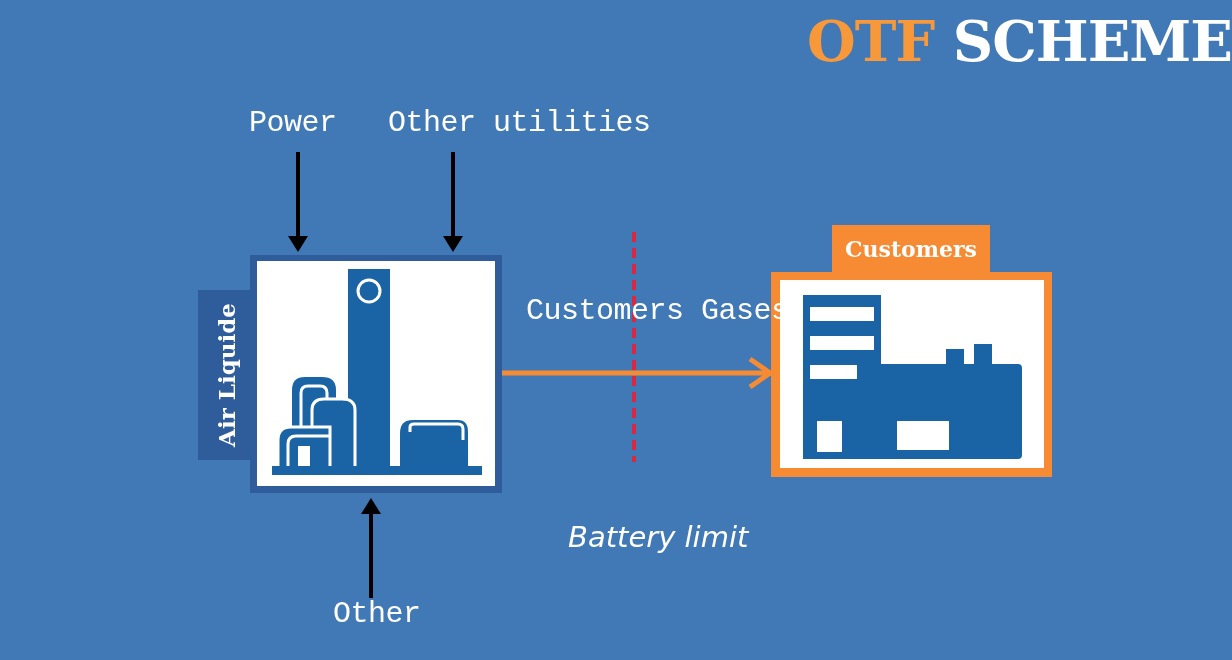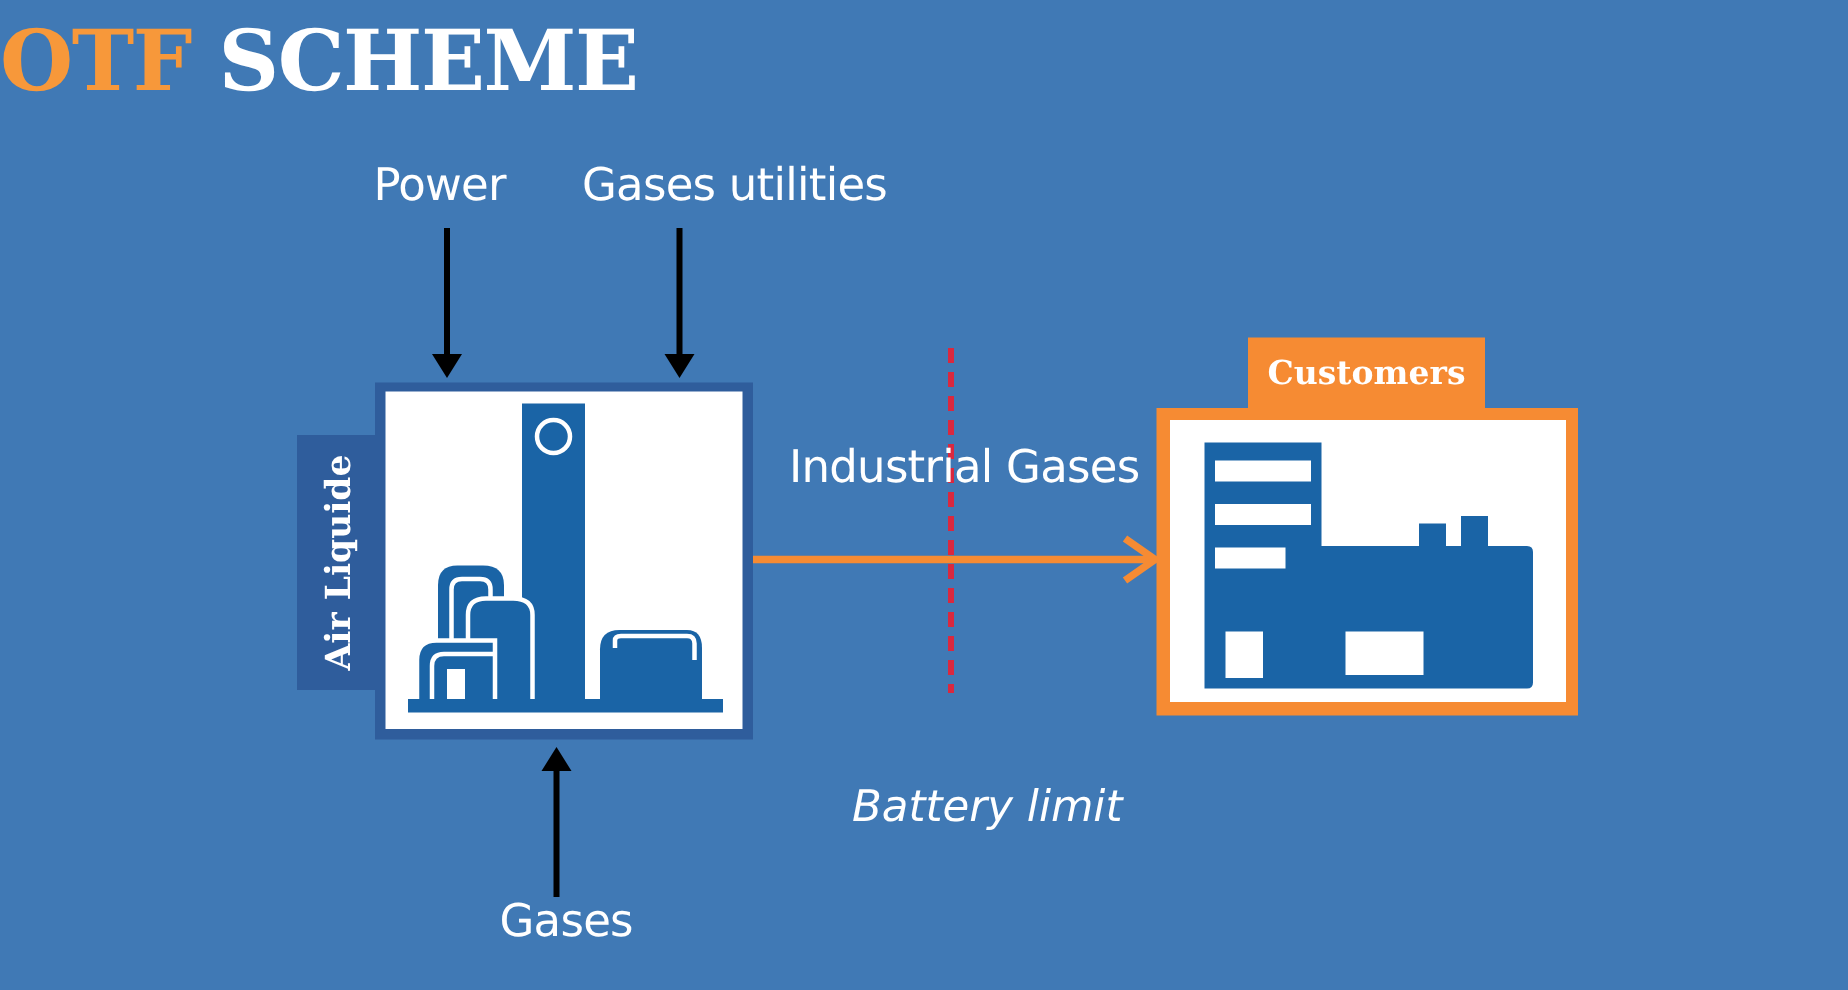--- a/index.html
+++ b/index.html
@@ -4,27 +4,27 @@
   <style>
     html, body { margin: 0; padding: 0; }
     body {
       width: 1232px; height: 660px; overflow: hidden;
       background: #4079b5;
       position: relative;
       font-family: "DejaVu Sans", sans-serif;
     }
     .abs { position: absolute; }
     .title {
-      left: 0; width: 1232px; top: 8px; text-align: left;
+      left: 0; width: 1232px; top: 8px; text-align: right;
       font-family: "DejaVu Serif", serif; font-weight: bold; font-size: 56px;
       letter-spacing: -1px;
     }
     .title .t1 { color: #f7983a; }
     .title .t2 { color: #ffffff; }
-    .lbl { color: #ffffff; font-size: 30px; white-space: nowrap; letter-spacing: -0.5px; }
+    .lbl { color: #ffffff; font-size: 30px; white-space: nowrap; letter-spacing: -0.5px; font-family: Liberation Mono, monospace; }
     .diagram-svg { position: absolute; left: 0; top: 0; }
     .al-tab {
       left: 198px; top: 290px; width: 54px; height: 170px;
       background: #2f5d9c;
     }
     .al-text {
       left: 226px; top: 375px;
       transform: translate(-50%, -50%) rotate(-90deg);
       color: #ffffff; font-family: "DejaVu Serif", serif; font-weight: bold;
       font-size: 23px; white-space: nowrap;
@@ -47,22 +47,22 @@
   </style>
 </head>
 <body>
 
 <div class="abs title">
   <span class="t1">OTF</span>
   <span class="t2">SCHEME</span>
 </div>
 
 <div class="abs lbl" style="left:249px; top:106px;">Power</div>
-<div class="abs lbl" style="left:388px; top:106px;">Gases utilities</div>
-<div class="abs lbl" style="left:333px; top:597px;">Gases</div>
+<div class="abs lbl" style="left:388px; top:106px;">Other utilities</div>
+<div class="abs lbl" style="left:333px; top:597px;">Other</div>
 
 <div class="abs al-tab"></div>
 <div class="abs al-text">Air Liquide</div>
 
 <div class="abs cust-tab"></div>
 <div class="abs cust-tab-text">Customers</div>
 
 <svg class="diagram-svg" width="1232" height="660" viewBox="0 0 1232 660">
   <defs>
     <marker id="blackhead" markerWidth="8" markerHeight="8" refX="4" refY="4" orient="auto" markerUnits="userSpaceOnUse">
@@ -120,18 +120,18 @@
   <g fill="#1a64a6">
     <path d="M803,459 L803,295 L881,295 L881,364 L946,364 L946,349 L964,349 L964,364 L974,364 L974,344 L992,344 L992,364 L1018,364 Q1022,364 1022,368 L1022,455 Q1022,459 1018,459 z"></path>
     <rect x="810" y="307" width="64" height="14" fill="#ffffff"></rect>
     <rect x="810" y="336" width="64" height="14" fill="#ffffff"></rect>
     <rect x="810" y="365" width="47" height="14" fill="#ffffff"></rect>
     <rect x="817" y="421" width="25" height="31" fill="#ffffff"></rect>
     <rect x="897" y="421" width="52" height="29" fill="#ffffff"></rect>
   </g>
 </svg>
 
-<div class="abs lbl" style="left:526px; top:294px;">Industrial Gases</div>
+<div class="abs lbl" style="left:526px; top:294px;">Customers Gases</div>
 
 <div class="abs battery">Battery limit</div>
 
 <div class="abs cpu">
 </div>
 
 </body></html>

